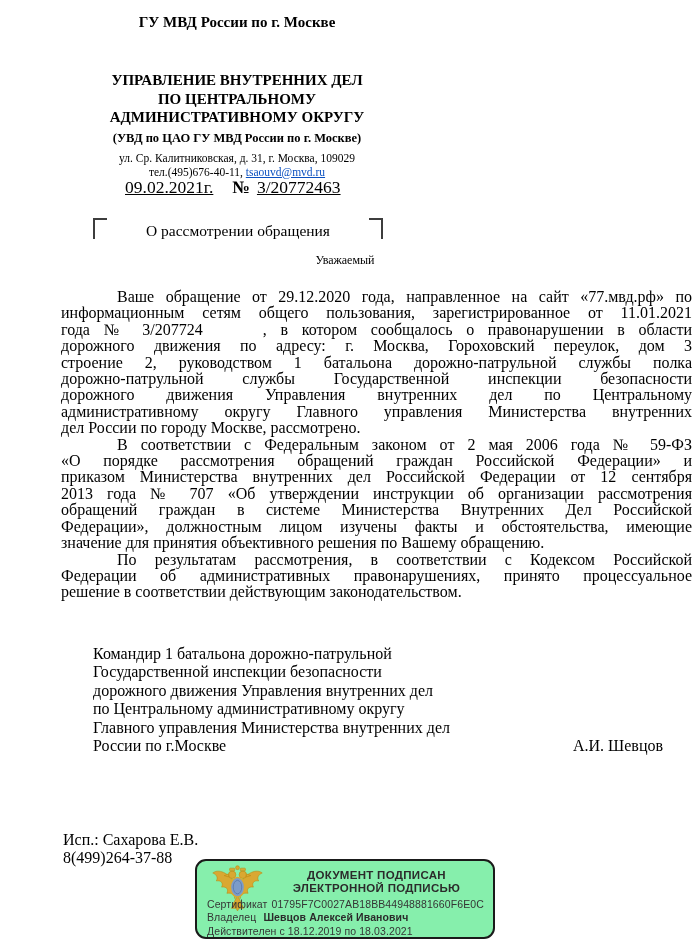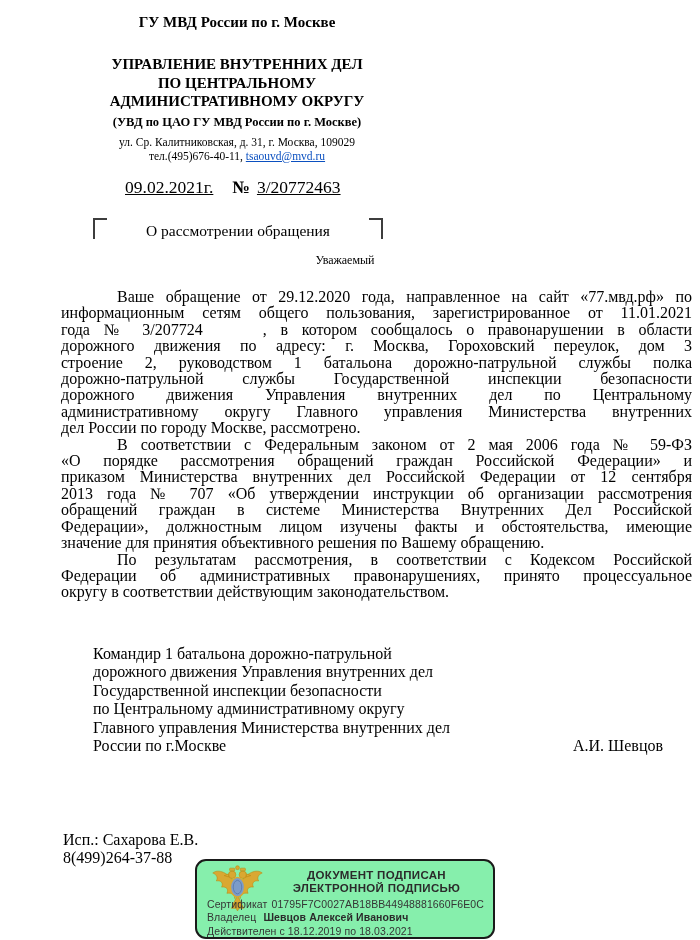--- a/index.html
+++ b/index.html
@@ -5,21 +5,21 @@
   * { margin:0; padding:0; box-sizing:border-box; }
   html,body { background:#ffffff; }
   .page {
     position:relative; width:700px; height:940px; background:#ffffff;
     font-family:"Liberation Serif","DejaVu Serif",serif; color:#000;
     overflow:hidden;
   }
 
   
   .letterhead { position:absolute; top:14px; left:62px; width:350px; text-align:center; }
-  .lh-parent { font-weight:bold; font-size:15px; margin-bottom:24px; }
+  .lh-parent { font-weight:bold; font-size:15px; margin-bottom:40px; }
   .lh-org  { font-weight:bold; font-size:15px; line-height:18.5px; }
   .lh-short{ font-weight:bold; font-size:12.5px; margin-top:4px; line-height:14px; }
   .lh-addr { font-size:11.5px; line-height:14px; margin-top:6px; }
   .lh-tel  { font-size:11.5px; line-height:14px; }
   .email   { color:#0b50c0; text-decoration:underline; }
 
   
   .ref-line { position:absolute; top:177px; left:125px; font-size:17.5px; white-space:nowrap; }
   .u { text-decoration:underline; }
   .num-sign { font-weight:bold; margin-left:19px; }
@@ -108,27 +108,27 @@
     <div class="bline indent">В соответствии с Федеральным законом от 2 мая 2006 года № 59-ФЗ</div>
     <div class="bline">«О порядке рассмотрения обращений граждан Российской Федерации» и</div>
     <div class="bline">приказом Министерства внутренних дел Российской Федерации от 12 сентября</div>
     <div class="bline">2013 года № 707 «Об утверждении инструкции об организации рассмотрения</div>
     <div class="bline">обращений граждан в системе Министерства Внутренних Дел Российской</div>
     <div class="bline">Федерации», должностным лицом изучены факты и обстоятельства, имеющие</div>
     <div class="bline-end">значение для принятия объективного решения по Вашему обращению.</div>
 
     <div class="bline indent">По результатам рассмотрения, в соответствии с Кодексом Российской</div>
     <div class="bline">Федерации об административных правонарушениях, принято процессуальное</div>
-    <div class="bline-end">округу в соответствии действующим законодательством.</div>
+    <div class="bline-end">решение в соответствии действующим законодательством.</div>
   </div>
 
   <div class="sig-block">
     <div>Командир 1 батальона дорожно-патрульной</div>
+    <div>Государственной инспекции безопасности</div>
     <div>дорожного движения Управления внутренних дел</div>
-    <div>Государственной инспекции безопасности</div>
     <div>по Центральному административному округу</div>
     <div>Главного управления Министерства внутренних дел</div>
     <div class="sig-last">
       <span>России по г.Москве</span>
       <span>А.И. Шевцов</span>
     </div>
   </div>
 
   <div class="executor">
     <div>Исп.: Сахарова Е.В.</div>

